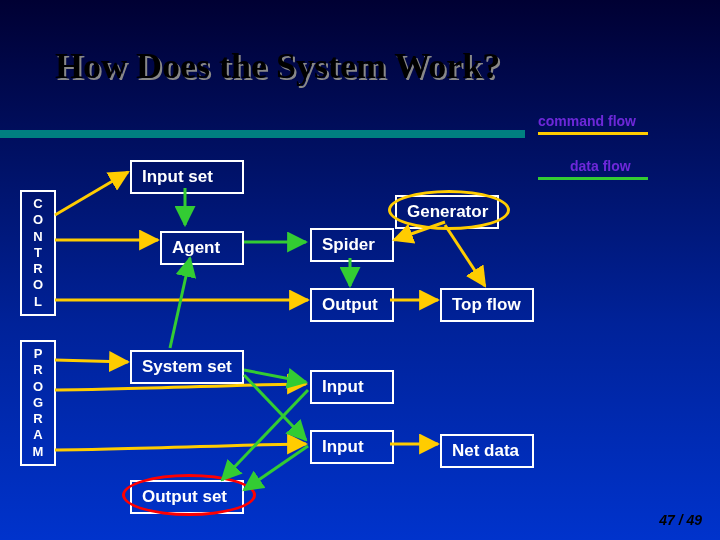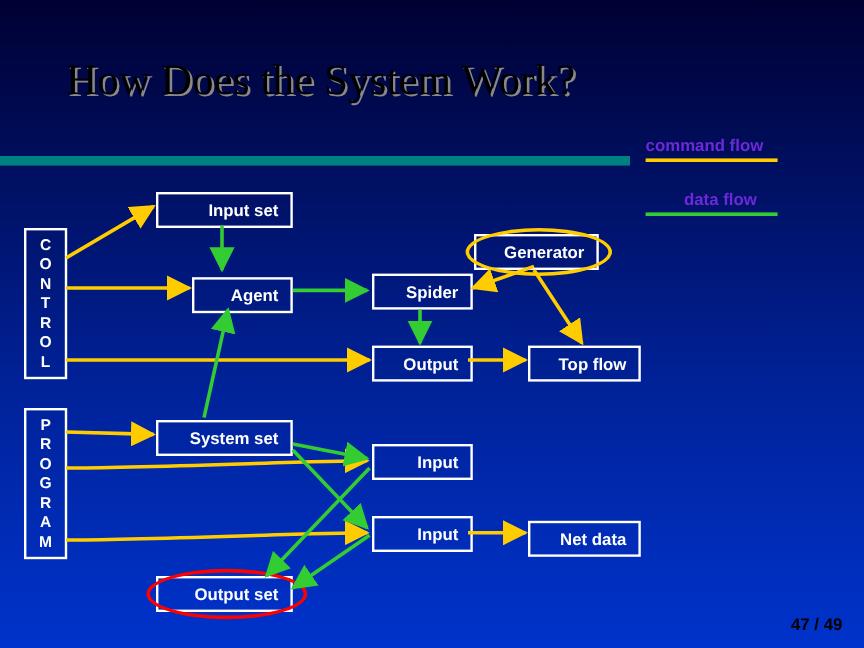--- a/index.html
+++ b/index.html
@@ -5,50 +5,50 @@
   html,body{margin:0;padding:0}
   body{
     width:720px;height:540px;
     background:linear-gradient(to bottom,#000033 0%,#002299 60%,#0033cc 100%);
     font-family:Arial,Helvetica,sans-serif;
     color:#fff;position:relative;overflow:hidden;
   }
   .title{
     position:absolute;left:55px;top:45px;
     font-size:36px;font-family:"Times New Roman",serif;
-    color:#000;font-weight:400;
+    color:#000;font-weight:700;
     text-shadow:2px 2px 0 #888;
   }
   .rule{
     position:absolute;left:0;
     height:8px;background:#008080;
   }
   .legend{
     position:absolute;font-size:14px;font-weight:700;color:#6d28d9;
   }
   .legline{
     position:absolute;height:3px;
   }
   .vbox{
     position:absolute;border:2px solid #fff;
     width:32px;text-align:center;
     font-size:13px;font-weight:700;color:#fff;
     line-height:1.25;padding:4px 0;
   }
   .node{
     position:absolute;border:2px solid #fff;background:transparent;
-    font-size:14px;font-weight:700;color:#fff;text-align:right;
+    font-size:17px;font-weight:700;color:#fff;text-align:left;
   }
   .node span{display:inline-block;padding:5px 10px}
   .oval{
     position:absolute;border:3px solid;border-radius:50%;
   }
   .footer{
     position:absolute;right:18px;bottom:12px;
-    font-size:14px;font-weight:700;color:#000;
+    font-size:14px;font-weight:700;color:#000;font-style:italic;
   }
   svg.arrows{position:absolute;left:0;top:0;width:720px;height:540px;pointer-events:none}
 </style>
 </head>
 <body>
 
 <div class="title">How Does the System Work?</div>
 
 <div class="rule" style="top:130px;width:525px"></div>
 

